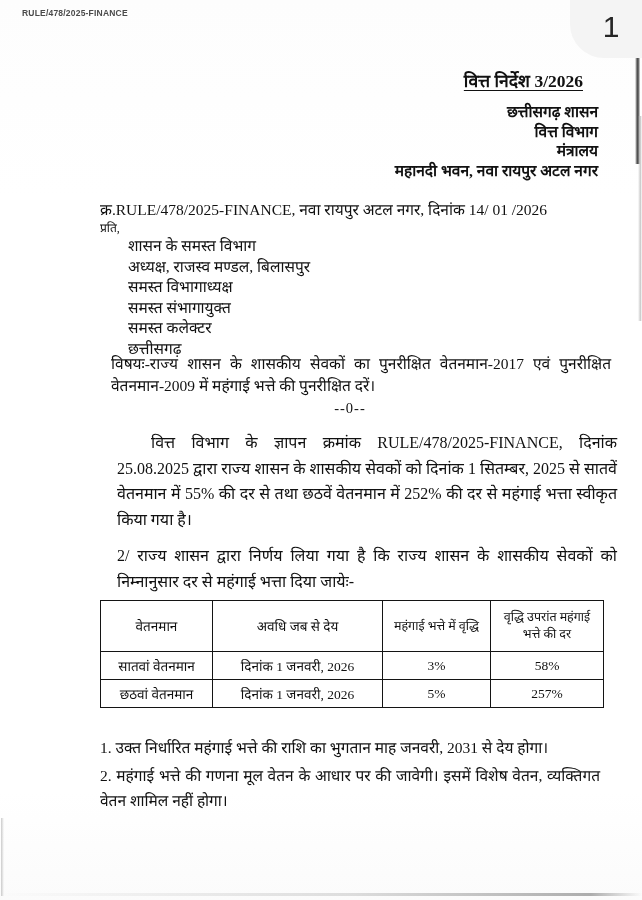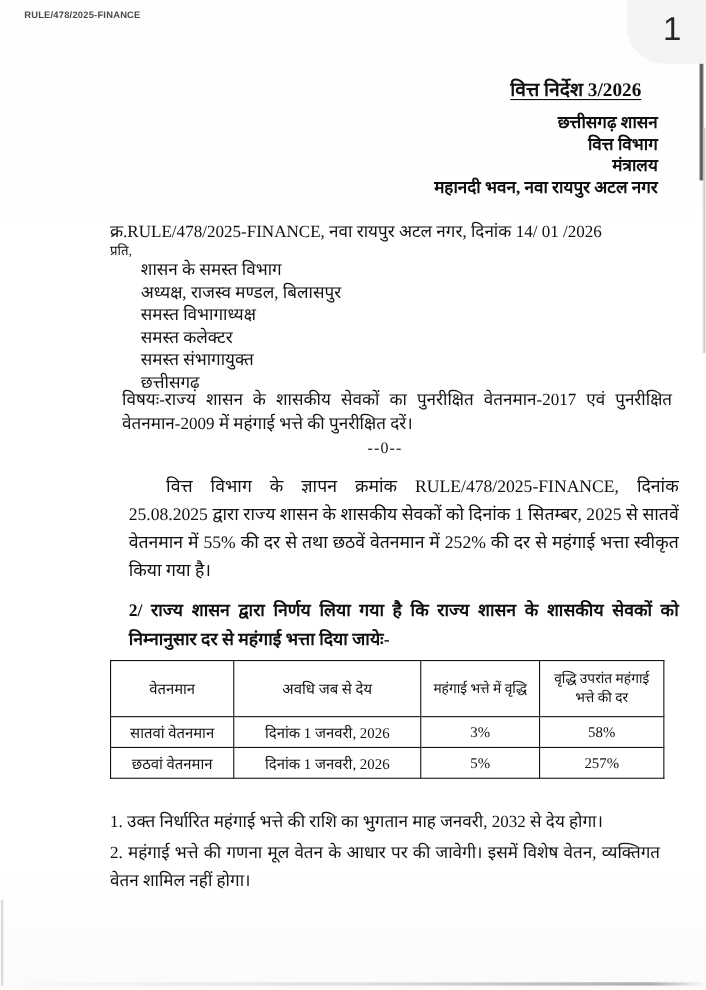--- a/index.html
+++ b/index.html
@@ -179,21 +179,21 @@
 
   .para {
     position: absolute;
     left: 117px;
     width: 500px;
     font-size: 16px;
     line-height: 25.5px;
     text-align: justify;
   }
   #para-1 { top: 430px; text-indent: 34px; }
-  #para-2 { top: 543px; font-weight: bold; }
+  #para-2 { top: 543px; }
   #para-after-table { top: 702px; }
 
   
   table.da-table {
     position: absolute;
     left: 100px;
     top: 600px;
     width: 503px;
     border-collapse: collapse;
     table-layout: fixed;
@@ -257,22 +257,22 @@
     </div>
 
     <div class="ref-line">क्र.RULE/478/2025-FINANCE,   नवा रायपुर अटल नगर, दिनांक 14/ 01 /2026</div>
 
     <div class="to-label">प्रति,</div>
 
     <div class="recipients">
       <div>शासन के समस्त विभाग</div>
       <div>अध्यक्ष, राजस्व मण्डल, बिलासपुर</div>
       <div>समस्त विभागाध्यक्ष</div>
+      <div>समस्त संभागायुक्त</div>
       <div>समस्त कलेक्टर</div>
-      <div>समस्त संभागायुक्त</div>
       <div>छत्तीसगढ़</div>
     </div>
 
     <div class="subject">विषयः-राज्य शासन के शासकीय सेवकों का पुनरीक्षित वेतनमान-2017 एवं पुनरीक्षित वेतनमान-2009 में  महंगाई भत्ते की पुनरीक्षित दरें।</div>
 
     <div class="separator">--0--</div>
 
     <div class="para" id="para-1">वित्त विभाग के ज्ञापन क्रमांक RULE/478/2025-FINANCE, दिनांक 25.08.2025 द्वारा राज्य शासन के शासकीय सेवकों को दिनांक 1 सितम्बर, 2025 से सातवें वेतनमान में 55% की दर से तथा छठवें वेतनमान में 252% की दर से महंगाई भत्ता स्वीकृत किया गया है।</div>
 
     <div class="para" id="para-2">2/ राज्य शासन द्वारा निर्णय लिया गया है कि राज्य शासन के शासकीय सेवकों को निम्नानुसार दर से महंगाई भत्ता दिया जायेः-</div>
@@ -301,21 +301,21 @@
           <td>छठवां वेतनमान</td>
           <td>दिनांक 1 जनवरी, 2026</td>
           <td>5%</td>
           <td>257%</td>
         </tr>
       </tbody>
     </table>
 
 
     <div class="notes">
-      <p class="note">1. उक्त निर्धारित महंगाई भत्ते की राशि का भुगतान माह जनवरी, 2032 से देय होगा।</p>
+      <p class="note">1. उक्त निर्धारित महंगाई भत्ते की राशि का भुगतान माह जनवरी, 2031 से देय होगा।</p>
       <p class="note">2. महंगाई भत्ते की गणना मूल वेतन के आधार पर की जावेगी। इसमें विशेष वेतन, व्यक्तिगत वेतन शामिल नहीं होगा।</p>
     </div>
 
   </div>
 
   <div id="scan-edge"></div>
   <div id="scan-edge-2"></div>
   <div id="scan-edge-left"></div>
   <div id="scan-base"></div>
 

